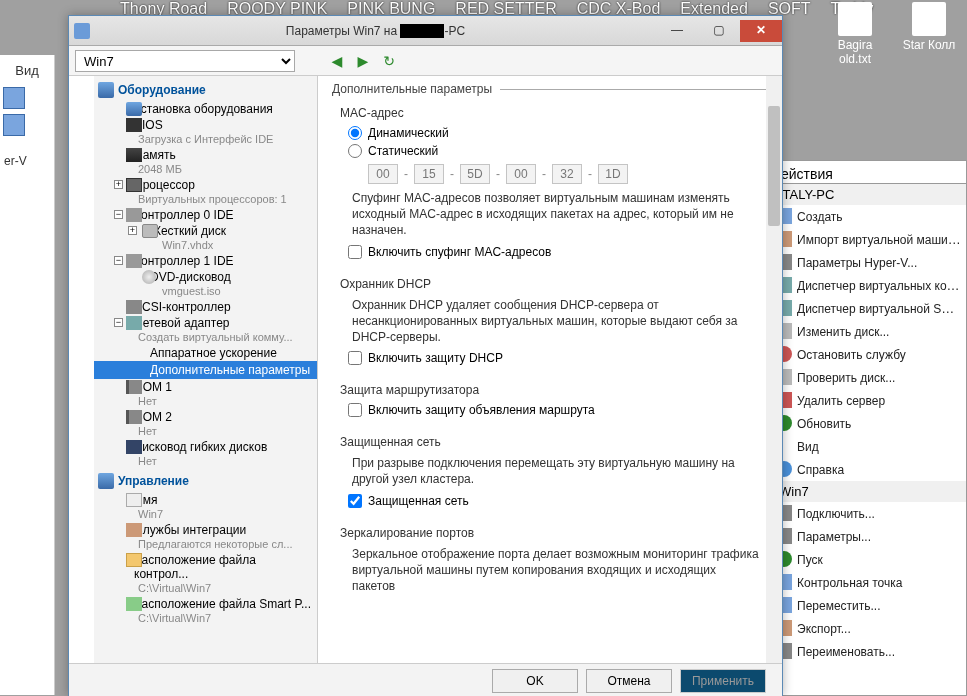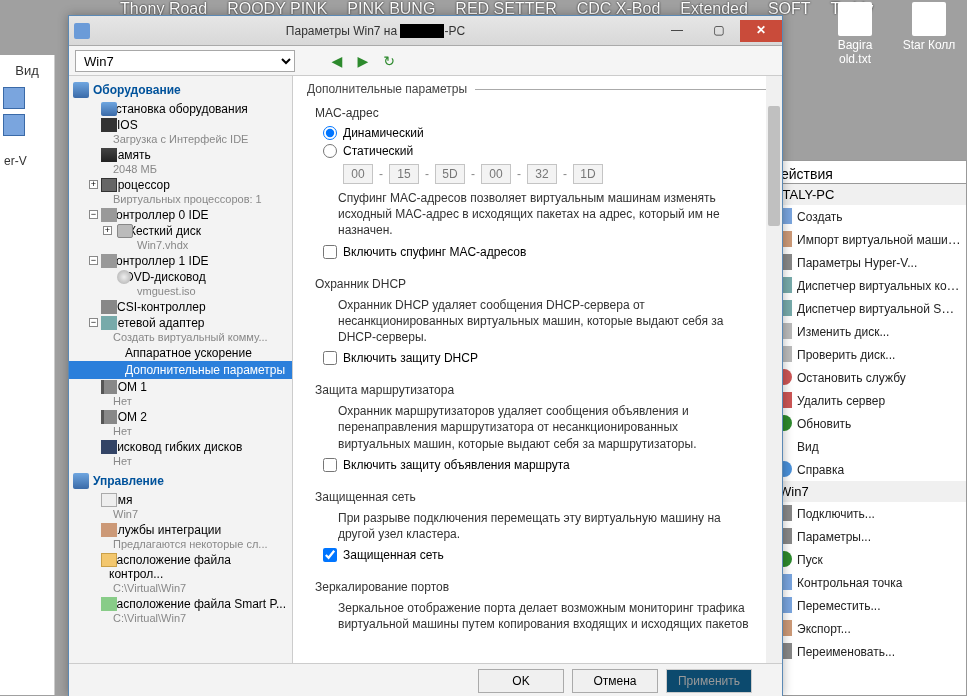--- a/index.html
+++ b/index.html
@@ -39,21 +39,21 @@
 
 .dlg-toolbar { height: 30px; display: flex; align-items: center; padding: 2px 6px; gap: 6px; border-bottom: 1px solid #ccc; background: #f5f5f5; }
 .vm-select { width: 220px; height: 22px; border: 1px solid #a8a8a8; background: #fff; padding: 2px 4px; font-size: 13px; }
 .tb-btn { width: 20px; height: 20px; text-align: center; line-height: 20px; font-size: 14px; cursor: pointer; }
 .tb-btn.green { color: #2d8a2d; }
 .tb-btn.refresh { color: #2d8a2d; }
 
 .dlg-body { display: flex; height: 587px; }
 
 
-.left-tree { width: 224px; background: #f3f3f3; border-right: 1px solid #ccc; overflow-y: auto; padding: 2px 0; }
+.left-tree { width: 224px; background: #f3f3f3; border-right: 1px solid #ccc; overflow-y: auto; padding: 2px 0; margin-left: 25px; }
 .lt-category { background: #f3f3f3; padding: 4px 6px 4px 24px; font-weight: bold; color: #00529b; font-size: 13px; position: relative; }
 .lt-cat-icon { position: absolute; left: 4px; top: 4px; width: 16px; height: 16px; }
 .lt-item { padding: 1px 4px 1px 28px; position: relative; font-size: 12px; min-height: 14px; display: flex; align-items: center; }
 .lt-item.l2 { padding-left: 40px; }
 .lt-item.l3 { padding-left: 56px; }
 .lt-item .expand { position: absolute; left: 6px; top: 3px; width: 9px; height: 9px; border: 1px solid #888; background: #fff; text-align: center; line-height: 7px; font-size: 9px; cursor: pointer; }
 .lt-item.l2 .expand { left: 20px; }
 .lt-item .it-icon { width: 16px; height: 14px; position: absolute; }
 .lt-item .it-icon.pos2 { left: 32px; top: 1px; }
 .lt-item .it-icon.pos3 { left: 48px; top: 1px; }
@@ -67,26 +67,26 @@
 .rp-header { font-size: 13px; color: #444; display: flex; align-items: center; margin-bottom: 10px; }
 .rp-header .rp-line { flex: 1; height: 1px; background: #aaa; margin-left: 8px; }
 .group { margin: 10px 6px 18px 8px; }
 .group-title { font-size: 12px; color: #333; margin-bottom: 6px; }
 .group-body { margin-left: 8px; }
 .radio-row, .check-row { display: flex; align-items: center; gap: 6px; margin: 4px 0; }
 .radio-row input[type=radio], .check-row input[type=checkbox] { width: 14px; height: 14px; }
 .mac-bytes { display: flex; gap: 6px; margin: 6px 0 6px 20px; align-items: center; }
 .mac-byte { width: 30px; height: 20px; border: 1px solid #c4c4c4; background: #f3f3f3; text-align: center; font-size: 12px; color: #777; line-height: 18px; }
 .mac-dash { color: #888; }
-.desc-text { font-size: 12px; color: #333; margin: 6px 15px; line-height: 1.35; }
+.desc-text { font-size: 12px; color: #333; margin: 6px 4px; line-height: 1.35; }
 .rp-scrollbar { position: absolute; right: 0; top: 0; bottom: 0; width: 16px; background: #f0f0f0; }
 .rp-scrollbar .thumb { position: absolute; left: 2px; right: 2px; top: 30px; height: 120px; background: #c0c0c0; border-radius: 2px; }
 
 
-.dlg-buttons { height: 34px; background: #f3f3f3; border-top: 1px solid #ccc; display: flex; justify-content: flex-end; align-items: center; gap: 8px; padding-right: 30px; }
+.dlg-buttons { height: 34px; background: #f3f3f3; border-top: 1px solid #ccc; display: flex; justify-content: flex-end; align-items: center; gap: 8px; padding-right: 16px; }
 .dlg-buttons button { width: 86px; height: 24px; border: 1px solid #aaa; background: #f0f0f0; font-size: 12px; cursor: pointer; }
 .dlg-buttons button.disabled { color: #999; background: #0c4a6e; border-color: #ccc; cursor: default; }
 
 
 .ic-hw { background: linear-gradient(#6fa6e0,#3a6aa8); border-radius:2px; }
 .ic-bios { background: #333; }
 .ic-mem { background: linear-gradient(#444,#222); }
 .ic-cpu { background: #666; border:1px solid #333; }
 .ic-ide { background: #999; }
 .ic-hdd { background: #bbb; border:1px solid #888; border-radius:2px; }
@@ -138,22 +138,22 @@
 
 <div class="action-label-hv">ействия</div>
 <div class="hyperv-bg" style="top:183px">
   <div class="section-title">ITALY-PC</div>
   <div class="action-item"><span class="action-icon" style="background:#7aa5de"></span><span>Создать</span></div>
   <div class="action-item"><span class="action-icon" style="background:#c97"></span><span>Импорт виртуальной машины...</span></div>
   <div class="action-item"><span class="action-icon" style="background:#888"></span><span>Параметры Hyper-V...</span></div>
   <div class="action-item"><span class="action-icon" style="background:#7aa"></span><span>Диспетчер виртуальных коммут</span></div>
   <div class="action-item"><span class="action-icon" style="background:#7aa"></span><span>Диспетчер виртуальной SAN...</span></div>
   <div class="action-item"><span class="action-icon" style="background:#bbb"></span><span>Изменить диск...</span></div>
+  <div class="action-item"><span class="action-icon" style="background:#c55;border-radius:50%"></span><span>Остановить службу</span></div>
   <div class="action-item"><span class="action-icon" style="background:#bbb"></span><span>Проверить диск...</span></div>
-  <div class="action-item"><span class="action-icon" style="background:#c55;border-radius:50%"></span><span>Остановить службу</span></div>
   <div class="action-item"><span class="action-icon" style="background:#c55"></span><span>Удалить сервер</span></div>
   <div class="action-item"><span class="action-icon" style="background:#2d8a2d;border-radius:50%"></span><span>Обновить</span></div>
   <div class="action-item"><span class="action-icon"></span><span>Вид</span></div>
   <div class="action-item"><span class="action-icon" style="background:#4a90d9;border-radius:50%"></span><span>Справка</span></div>
   <div class="section-title">Win7</div>
   <div class="action-item"><span class="action-icon" style="background:#888"></span><span>Подключить...</span></div>
   <div class="action-item"><span class="action-icon" style="background:#888"></span><span>Параметры...</span></div>
   <div class="action-item"><span class="action-icon" style="background:#2d8a2d;border-radius:50%"></span><span>Пуск</span></div>
   <div class="action-item"><span class="action-icon" style="background:#7aa5de"></span><span>Контрольная точка</span></div>
   <div class="action-item"><span class="action-icon" style="background:#7aa5de"></span><span>Переместить...</span></div>
@@ -335,21 +335,20 @@
           <label class="check-row">
               <input type="checkbox" style="">
               <span>Включить защиту DHCP</span>
             </label>
         </div>
       </div>
 
       <div class="group">
         <div class="group-title">Защита маршрутизатора</div>
         <div class="group-body">
-          <div class="desc-text">Охранник маршрутизаторов удаляет сообщения объявления и перенаправления маршрутизатора от несанкционированных виртуальных машин, которые выдают себя за маршрутизаторы.</div>
           <label class="check-row">
               <input type="checkbox" style="">
               <span>Включить защиту объявления маршрута</span>
             </label>
         </div>
       </div>
 
       <div class="group">
         <div class="group-title">Защищенная сеть</div>
         <div class="group-body">

